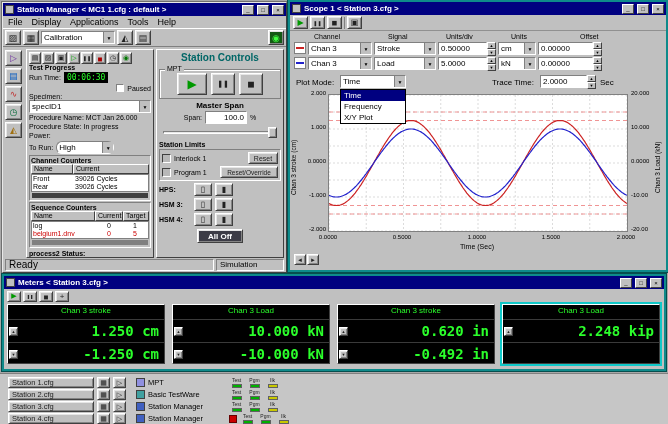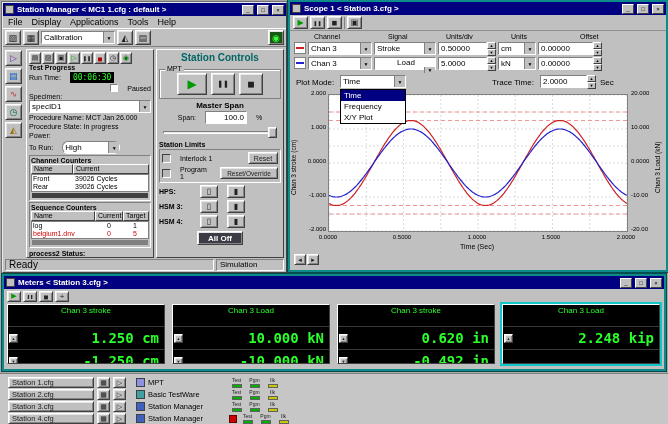--- a/index.html
+++ b/index.html
@@ -22,21 +22,21 @@
 .lf::after{content:"◄";font-size:6px;}
 .rt2::after{content:"►";font-size:6px;}
 .lcd{background:#000;color:#2bff2b;font-family:"DejaVu Sans Mono",monospace;}
 .menubar{display:flex;gap:9px;padding:1px 5px;height:12px;font-size:9px;align-items:center;}
 .sm-toolbar{display:flex;gap:2px;align-items:center;padding:1px 2px;height:19px;border-top:1px solid #fff;border-bottom:1px solid #808080;}
 .tbtn{width:16px;height:15px;font-size:9px;}
 .mbtn{width:12px;height:12px;font-size:7px;}
 .lbl7{font-size:7px;}
 .lbl7b{font-size:7px;font-weight:bold;}
 .line7{font-size:7px;line-height:9px;white-space:nowrap;overflow:hidden;}
-.row{display:flex;align-items:center;gap:9px;margin:1px 0;}
+.row{display:flex;align-items:center;gap:3px;margin:1px 0;}
 .panel{border:1px solid;border-color:#fff #404040 #404040 #fff;background:#c0c0c0;padding:2px;overflow:hidden;}
 .group{border:1px solid;border-color:#808080 #fff #fff #808080;padding:1px;margin:1px 0;}
 .hdr{display:flex;font-size:7px;}
 .hdr span{background:#c0c0c0;border:1px solid;border-color:#fff #404040 #404040 #fff;padding:0 2px;line-height:8px;}
 .list{background:#fff;border:1px solid #808080;font-size:7px;}
 .lrow{display:flex;line-height:8px;padding:0 1px;white-space:nowrap;}
 .sb{height:5px;background:#404040;margin:1px;}
 .cb{width:8px;height:8px;background:#fff;border:1px solid;border-color:#808080 #fff #fff #808080;display:inline-block;}
 .led{width:9px;height:9px;background:#b8b8b8;border:1px solid;border-color:#404040 #fff #fff #404040;display:inline-block;}
 .gbox{border:1px solid #808080;box-shadow:1px 1px 0 #fff inset;padding:3px;margin:2px 0;position:relative;}
@@ -45,21 +45,21 @@
 .swatch i{display:block;width:8px;height:2px;}
 .spin{display:flex;height:13px;}
 .spin .val{background:#fff;border:1px solid;border-color:#808080 #fff #fff #808080;font-size:8px;padding:0 2px;flex:1;line-height:11px;white-space:nowrap;overflow:hidden;}
 .spin .btns{width:9px;display:flex;flex-direction:column;}
 .spin .btns i{flex:1;background:#c0c0c0;border:1px solid;border-color:#fff #404040 #404040 #fff;display:flex;align-items:center;justify-content:center;font-style:normal;}
 .tick{position:absolute;font-size:6px;color:#000;}
 .ddlist{position:absolute;background:#fff;border:1px solid #000;z-index:50;font-size:8px;}
 .ddlist .opt{height:11px;line-height:11px;padding:0 3px;}
 .ddlist .sel{background:#000080;color:#fff;}
 .meter{width:158px;height:60px;border:1px solid;border-color:#fff #404040 #404040 #fff;background:#000;overflow:hidden;}
-.meter .mhead{height:22px;color:#2bff2b;font-size:8px;text-align:center;line-height:11px;border-bottom:1px solid #3a3a3a;}
+.meter .mhead{height:15px;color:#2bff2b;font-size:8px;text-align:center;line-height:11px;border-bottom:1px solid #3a3a3a;}
 .mrow{display:flex;align-items:center;height:23px;border-bottom:1px solid #3a3a3a;}
 .mrow .marr{width:11px;display:flex;flex-direction:column;align-items:center;gap:1px;}
 .mrow .marr .btn{width:9px;height:9px;}
 .mval{flex:1;text-align:right;padding-right:5px;color:#2bff2b;font-family:"DejaVu Sans Mono",monospace;font-weight:bold;font-size:14px;}
 .trow{display:flex;align-items:center;gap:3px;height:11px;margin:1px 0 1px 8px;}
 .stbtn{width:86px;height:11px;font-size:7.5px;justify-content:flex-start;padding:0 3px;}
 .xsbtn{width:13px;height:11px;font-size:7px;}
 .lightcol{display:flex;flex-direction:column;align-items:center;width:15px;}
 .lightcol .ll{font-size:5px;line-height:5px;color:#222;}
 .lightcol .li{width:10px;height:4px;border:1px solid #606060;margin-top:1px;}
@@ -302,21 +302,21 @@
         </div>
   </div>
   <div class="abs" style="left:4px;top:55px;right:4px;display:flex;gap:2px;">
     <span class="swatch">
           <i style="background-color: rgb(34, 34, 204);"></i>
         </span>
     <div class="combo" style="width:64px;">
           <span>Chan 3</span>
           <span class="arrow dd"></span>
         </div>
-    <div class="combo" style="width:62px;flex-direction:column;">
+    <div class="combo" style="width:62px;">
           <span>Load</span>
           <span class="arrow dd"></span>
         </div>
     <div class="spin" style="width:58px;">
           <span class="val">5.0000</span>
           <span class="btns">
             <i class="sup"></i>
             <i class="sdn"></i>
           </span>
         </div>

